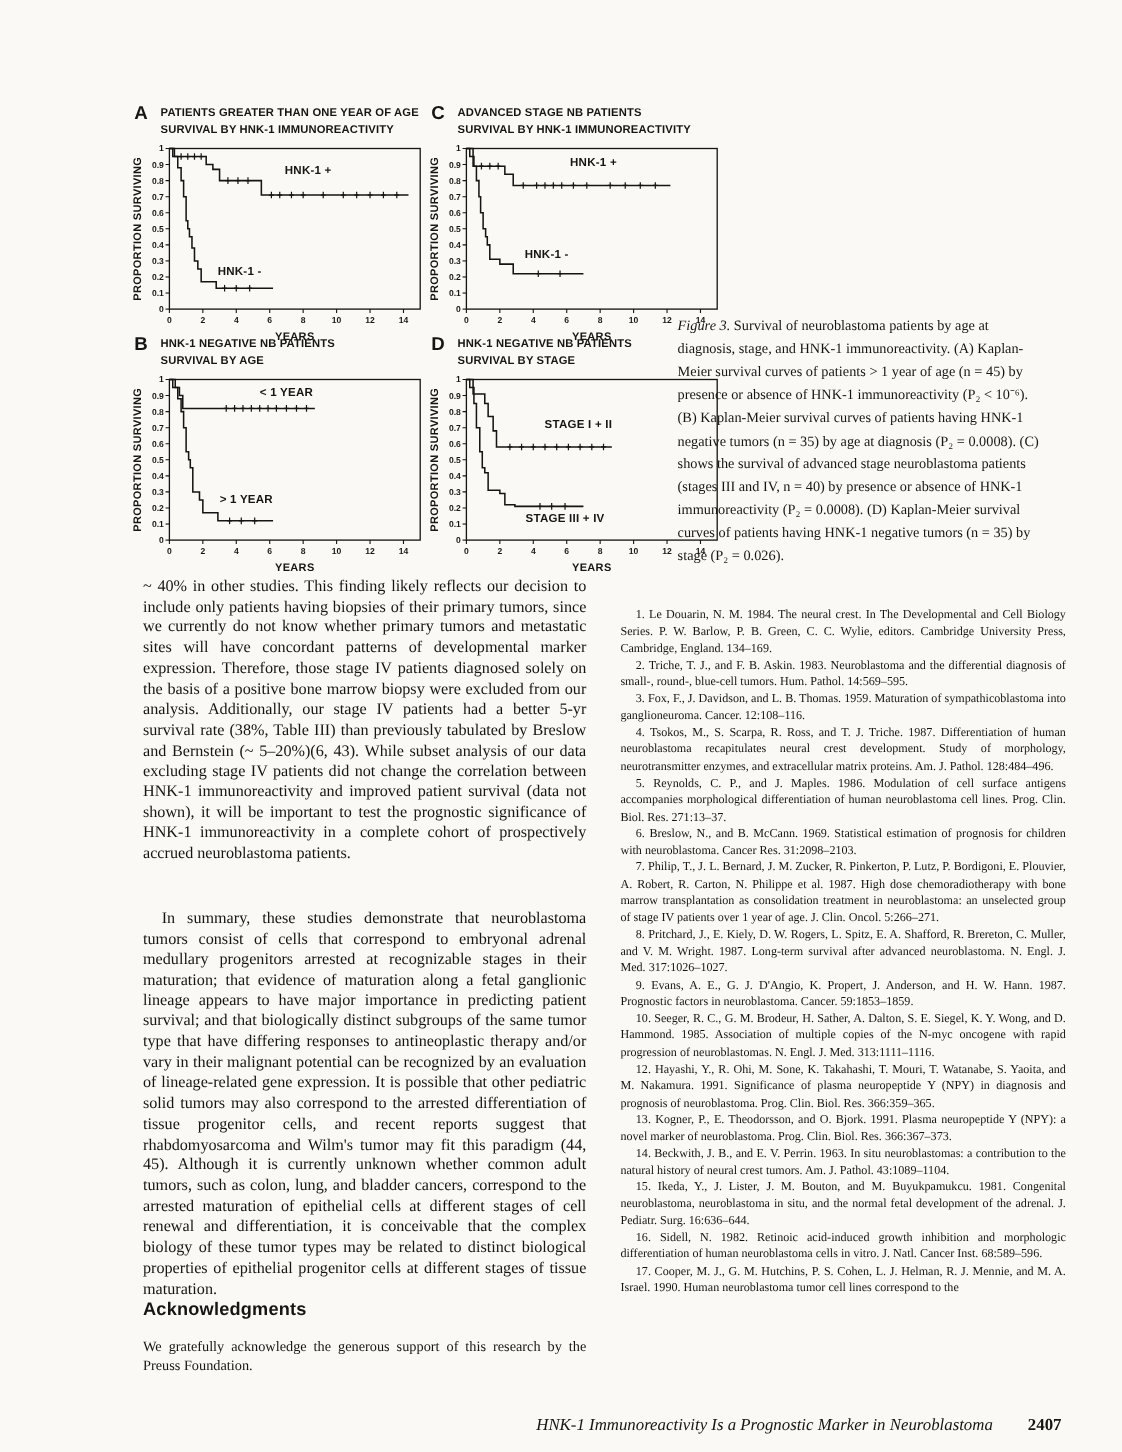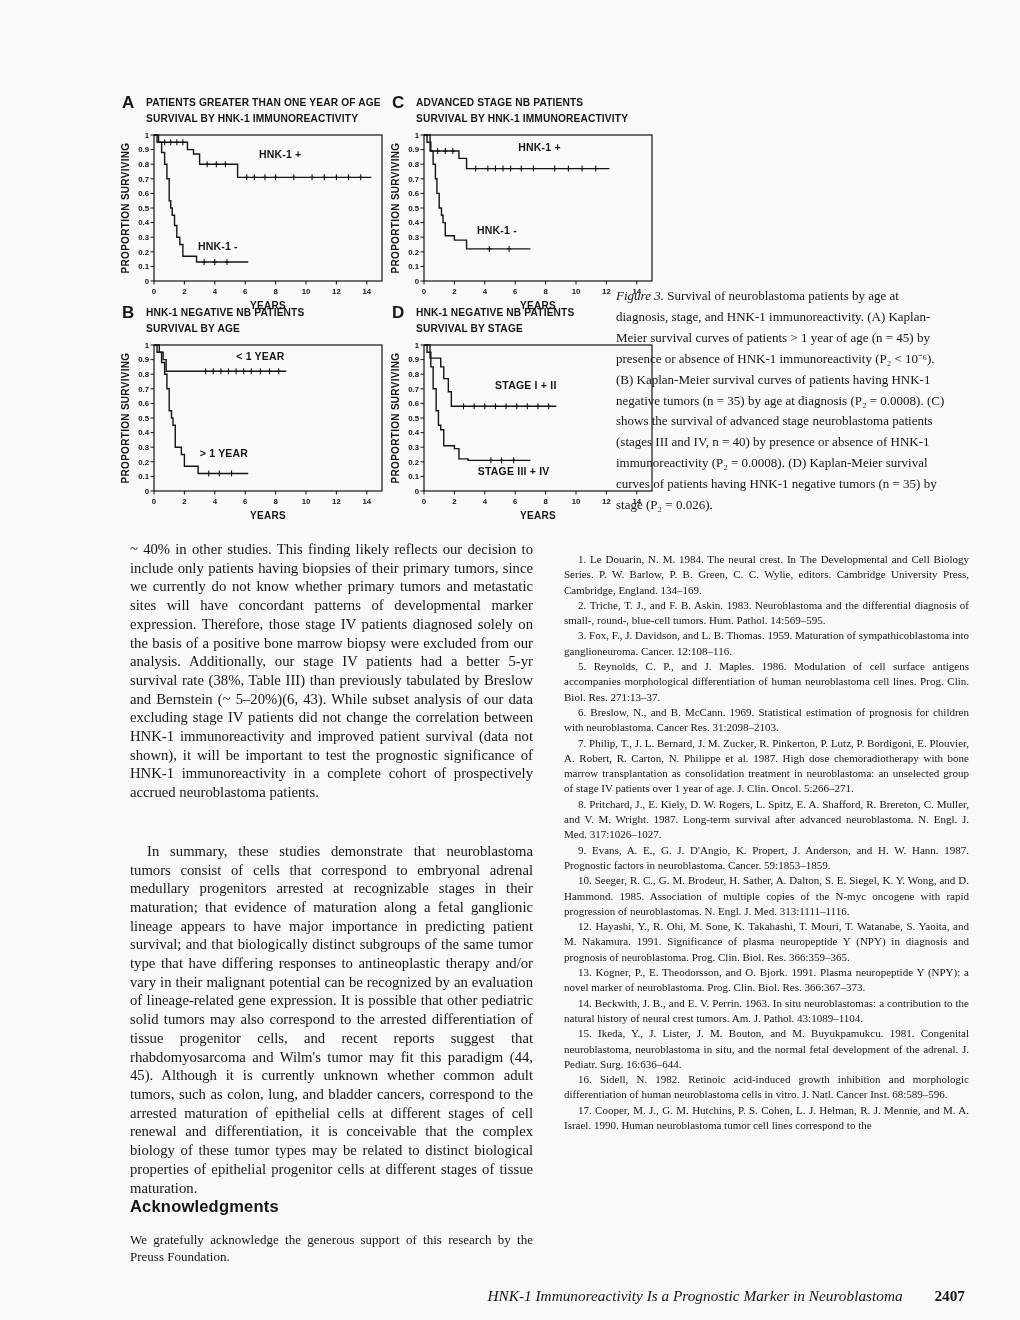--- a/index.html
+++ b/index.html
@@ -14,21 +14,21 @@
   .panel-letter{position:absolute;left:2px;top:-2px;font:bold 17px "Liberation Sans",sans-serif;}
   .panel-titles{margin-left:26px;font:bold 10.2px/1.6 "Liberation Sans",sans-serif;letter-spacing:.15px;}
   .km-chart{display:block;margin-top:1px;}
   .km-chart .tk{font:bold 7.8px "Liberation Sans",sans-serif;fill:#171513;}
   .km-chart .ax{font:bold 10px "Liberation Sans",sans-serif;fill:#171513;letter-spacing:.3px;}
   .km-chart .slab{font:bold 10.5px "Liberation Sans",sans-serif;fill:#171513;letter-spacing:.2px;}
   
   .fig-caption{position:absolute;left:616px;top:286px;width:338px;font-size:13px;line-height:20.9px;}
   .cap-label{font-style:italic;}
   
-  .col-left{position:absolute;left:130px;top:540px;width:403px;}
+  .col-left{position:absolute;left:130px;top:524px;width:403px;}
   .col-right{position:absolute;left:556px;top:544px;width:421px;}
   .body-par{margin:0;font-size:14.7px;line-height:18.7px;text-align:justify;}
   .indent{text-indent:17px;margin-top:40px;}
   h2.sans{font:bold 16.5px "Liberation Sans",sans-serif;margin:0;letter-spacing:.2px;}
   .ack-head{margin-top:22px;}
   .ack-text{margin-top:15px;font-size:13px;line-height:17.2px;text-align:justify;}
   .ref-head{margin-bottom:16px;}
   ol.refs{list-style:none;margin:8px;padding:0;font-size:11px;line-height:15.3px;text-align:justify;}
   ol.refs li{text-indent:14px;}
   
@@ -392,20 +392,21 @@
     <p class="body-par indent">In summary, these studies demonstrate that neuroblastoma tumors consist of cells that correspond to embryonal adrenal medullary progenitors arrested at recognizable stages in their maturation; that evidence of maturation along a fetal ganglionic lineage appears to have major importance in predicting patient survival; and that biologically distinct subgroups of the same tumor type that have differing responses to antineoplastic therapy and/or vary in their malignant potential can be recognized by an evaluation of lineage-related gene expression. It is possible that other pediatric solid tumors may also correspond to the arrested differentiation of tissue progenitor cells, and recent reports suggest that rhabdomyosarcoma and Wilm's tumor may fit this paradigm (44, 45). Although it is currently unknown whether common adult tumors, such as colon, lung, and bladder cancers, correspond to the arrested maturation of epithelial cells at different stages of cell renewal and differentiation, it is conceivable that the complex biology of these tumor types may be related to distinct biological properties of epithelial progenitor cells at different stages of tissue maturation.</p>
     <h2 class="sans ack-head">Acknowledgments</h2>
     <p class="ack-text">We gratefully acknowledge the generous support of this research by the Preuss Foundation.</p>
   </section>
 
   <section class="col-right">
     <ol class="refs" id="ref-list">
         <li>1. Le Douarin, N. M. 1984. The neural crest. In The Developmental and Cell Biology Series. P. W. Barlow, P. B. Green, C. C. Wylie, editors. Cambridge University Press, Cambridge, England. 134–169.</li>
         <li>2. Triche, T. J., and F. B. Askin. 1983. Neuroblastoma and the differential diagnosis of small-, round-, blue-cell tumors. Hum. Pathol. 14:569–595.</li>
         <li>3. Fox, F., J. Davidson, and L. B. Thomas. 1959. Maturation of sympathicoblastoma into ganglioneuroma. Cancer. 12:108–116.</li>
+        <li>4. Tsokos, M., S. Scarpa, R. Ross, and T. J. Triche. 1987. Differentiation of human neuroblastoma recapitulates neural crest development. Study of morphology, neurotransmitter enzymes, and extracellular matrix proteins. Am. J. Pathol. 128:484–496.</li>
         <li>5. Reynolds, C. P., and J. Maples. 1986. Modulation of cell surface antigens accompanies morphological differentiation of human neuroblastoma cell lines. Prog. Clin. Biol. Res. 271:13–37.</li>
         <li>6. Breslow, N., and B. McCann. 1969. Statistical estimation of prognosis for children with neuroblastoma. Cancer Res. 31:2098–2103.</li>
         <li>7. Philip, T., J. L. Bernard, J. M. Zucker, R. Pinkerton, P. Lutz, P. Bordigoni, E. Plouvier, A. Robert, R. Carton, N. Philippe et al. 1987. High dose chemoradiotherapy with bone marrow transplantation as consolidation treatment in neuroblastoma: an unselected group of stage IV patients over 1 year of age. J. Clin. Oncol. 5:266–271.</li>
         <li>8. Pritchard, J., E. Kiely, D. W. Rogers, L. Spitz, E. A. Shafford, R. Brereton, C. Muller, and V. M. Wright. 1987. Long-term survival after advanced neuroblastoma. N. Engl. J. Med. 317:1026–1027.</li>
         <li>9. Evans, A. E., G. J. D'Angio, K. Propert, J. Anderson, and H. W. Hann. 1987. Prognostic factors in neuroblastoma. Cancer. 59:1853–1859.</li>
         <li>10. Seeger, R. C., G. M. Brodeur, H. Sather, A. Dalton, S. E. Siegel, K. Y. Wong, and D. Hammond. 1985. Association of multiple copies of the N-myc oncogene with rapid progression of neuroblastomas. N. Engl. J. Med. 313:1111–1116.</li>
         <li>12. Hayashi, Y., R. Ohi, M. Sone, K. Takahashi, T. Mouri, T. Watanabe, S. Yaoita, and M. Nakamura. 1991. Significance of plasma neuropeptide Y (NPY) in diagnosis and prognosis of neuroblastoma. Prog. Clin. Biol. Res. 366:359–365.</li>
         <li>13. Kogner, P., E. Theodorsson, and O. Bjork. 1991. Plasma neuropeptide Y (NPY): a novel marker of neuroblastoma. Prog. Clin. Biol. Res. 366:367–373.</li>
         <li>14. Beckwith, J. B., and E. V. Perrin. 1963. In situ neuroblastomas: a contribution to the natural history of neural crest tumors. Am. J. Pathol. 43:1089–1104.</li>
         <li>15. Ikeda, Y., J. Lister, J. M. Bouton, and M. Buyukpamukcu. 1981. Congenital neuroblastoma, neuroblastoma in situ, and the normal fetal development of the adrenal. J. Pediatr. Surg. 16:636–644.</li>

